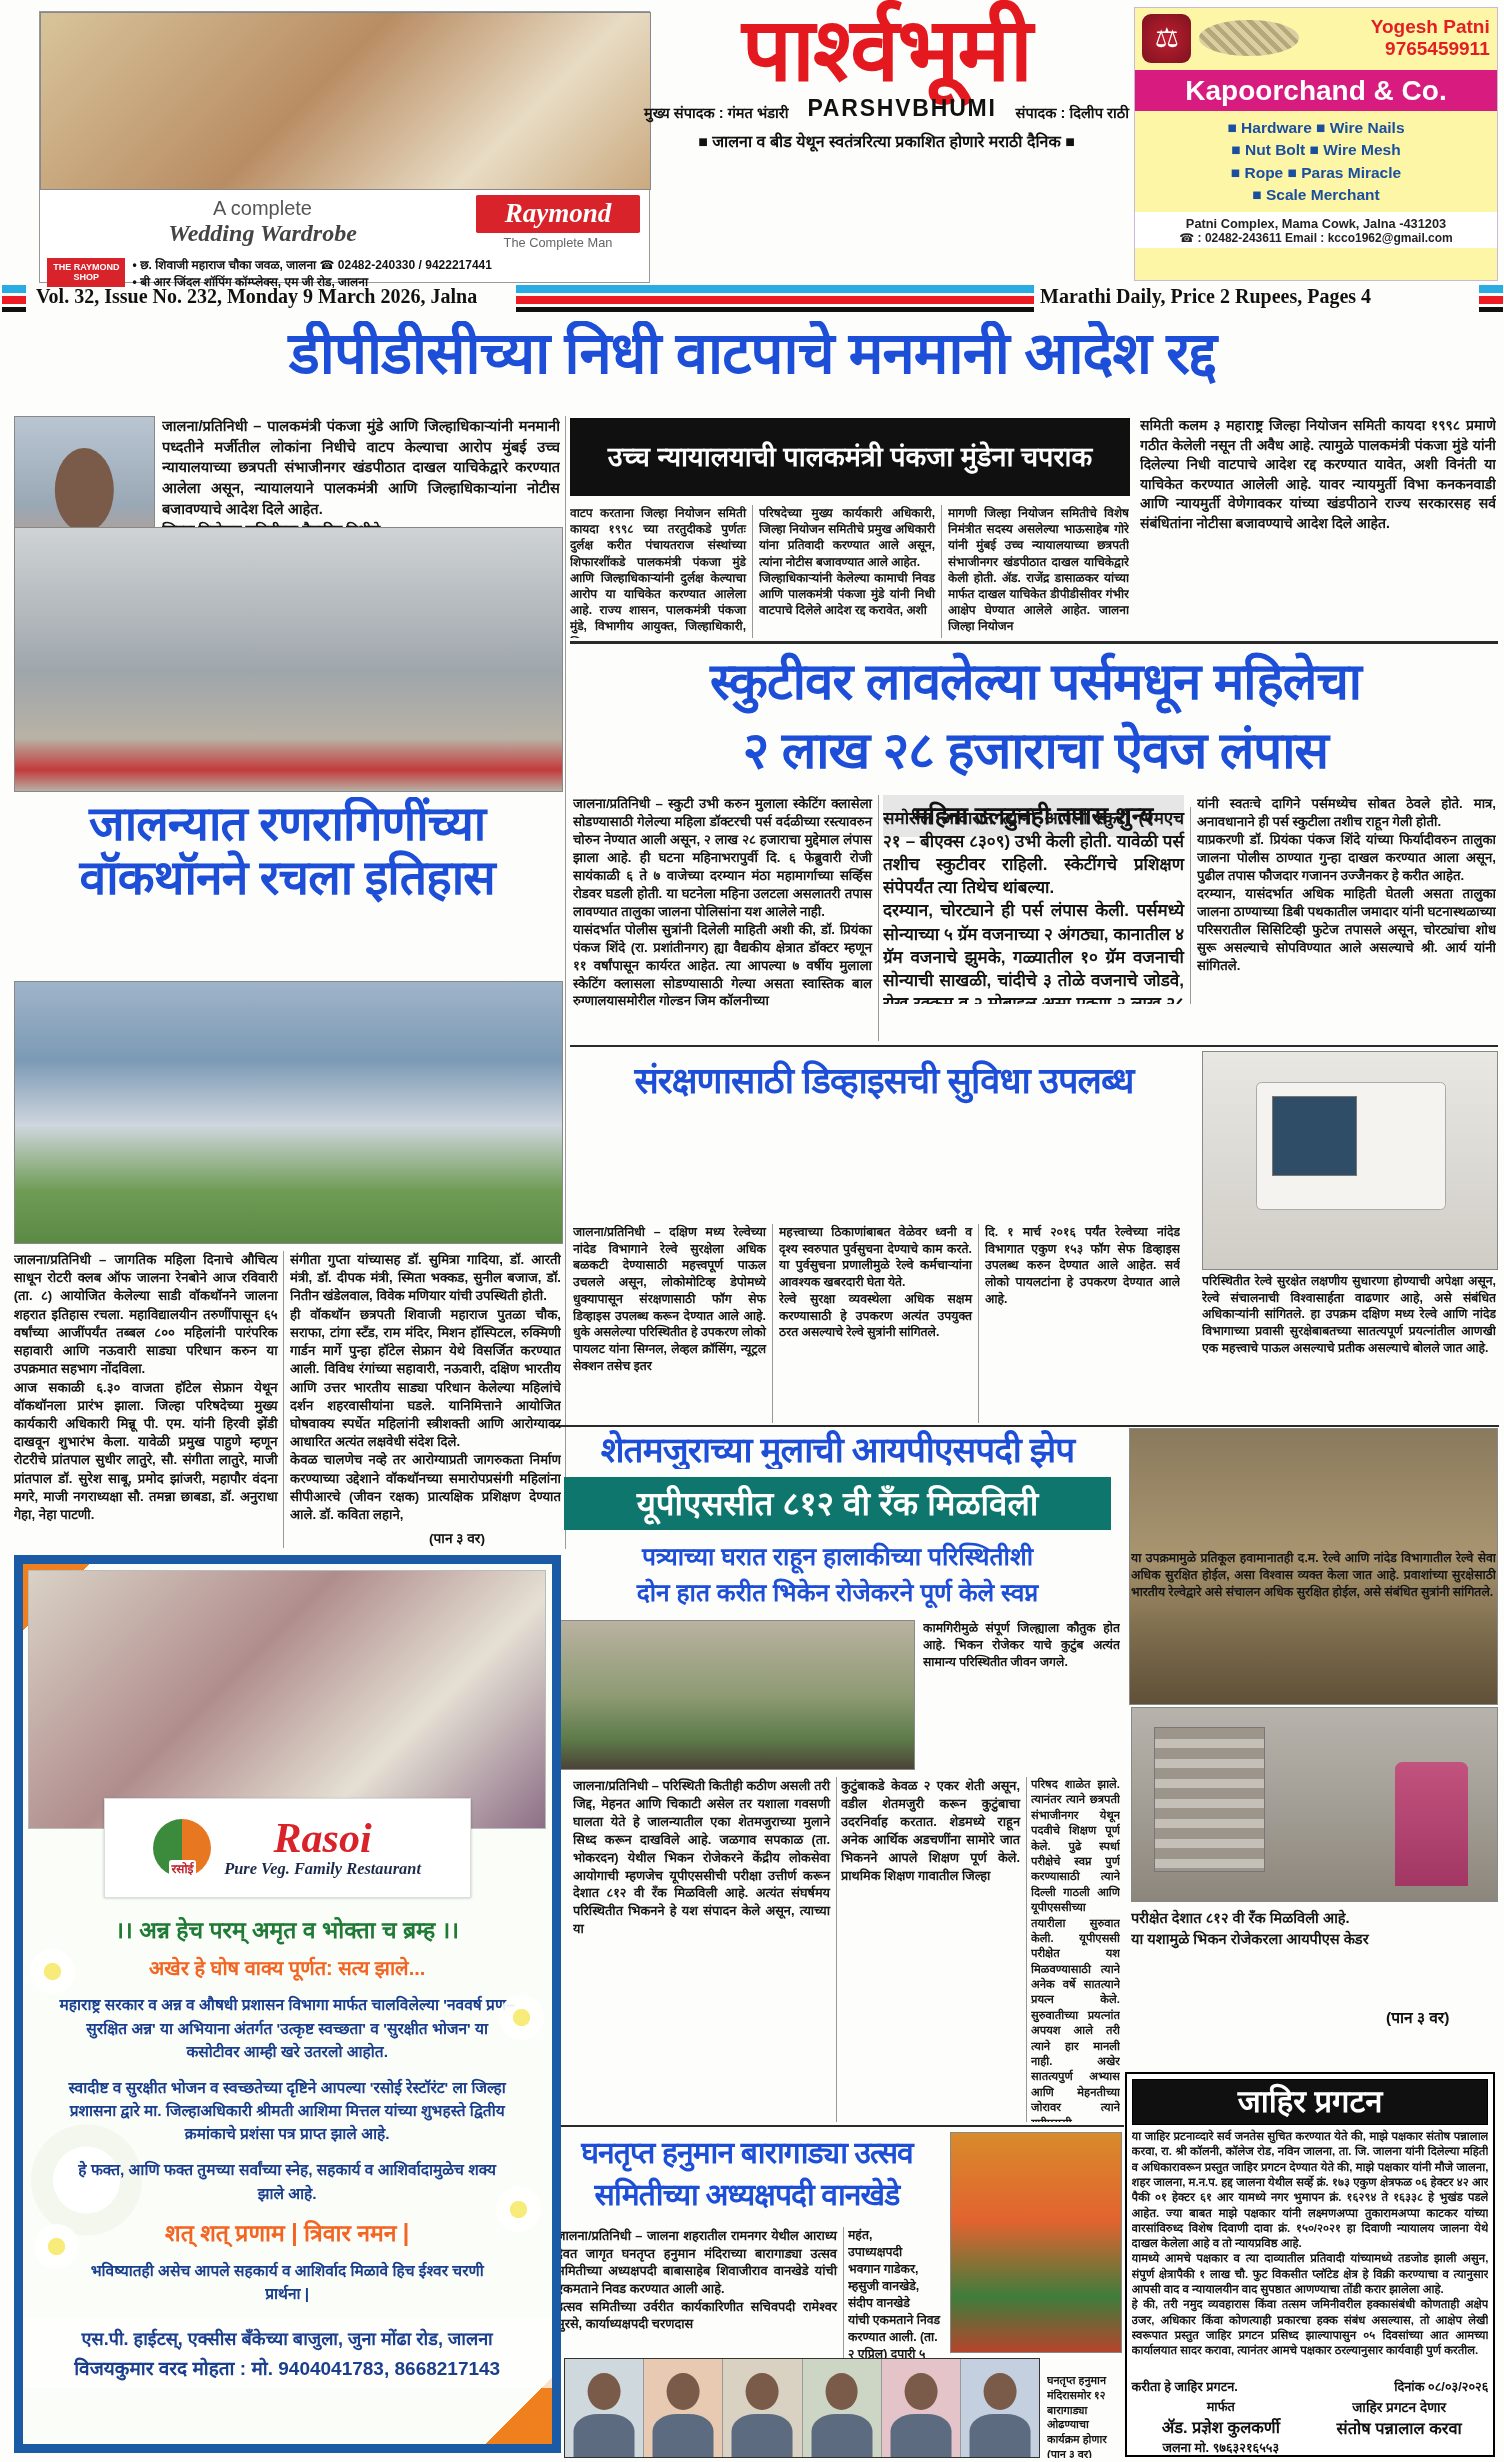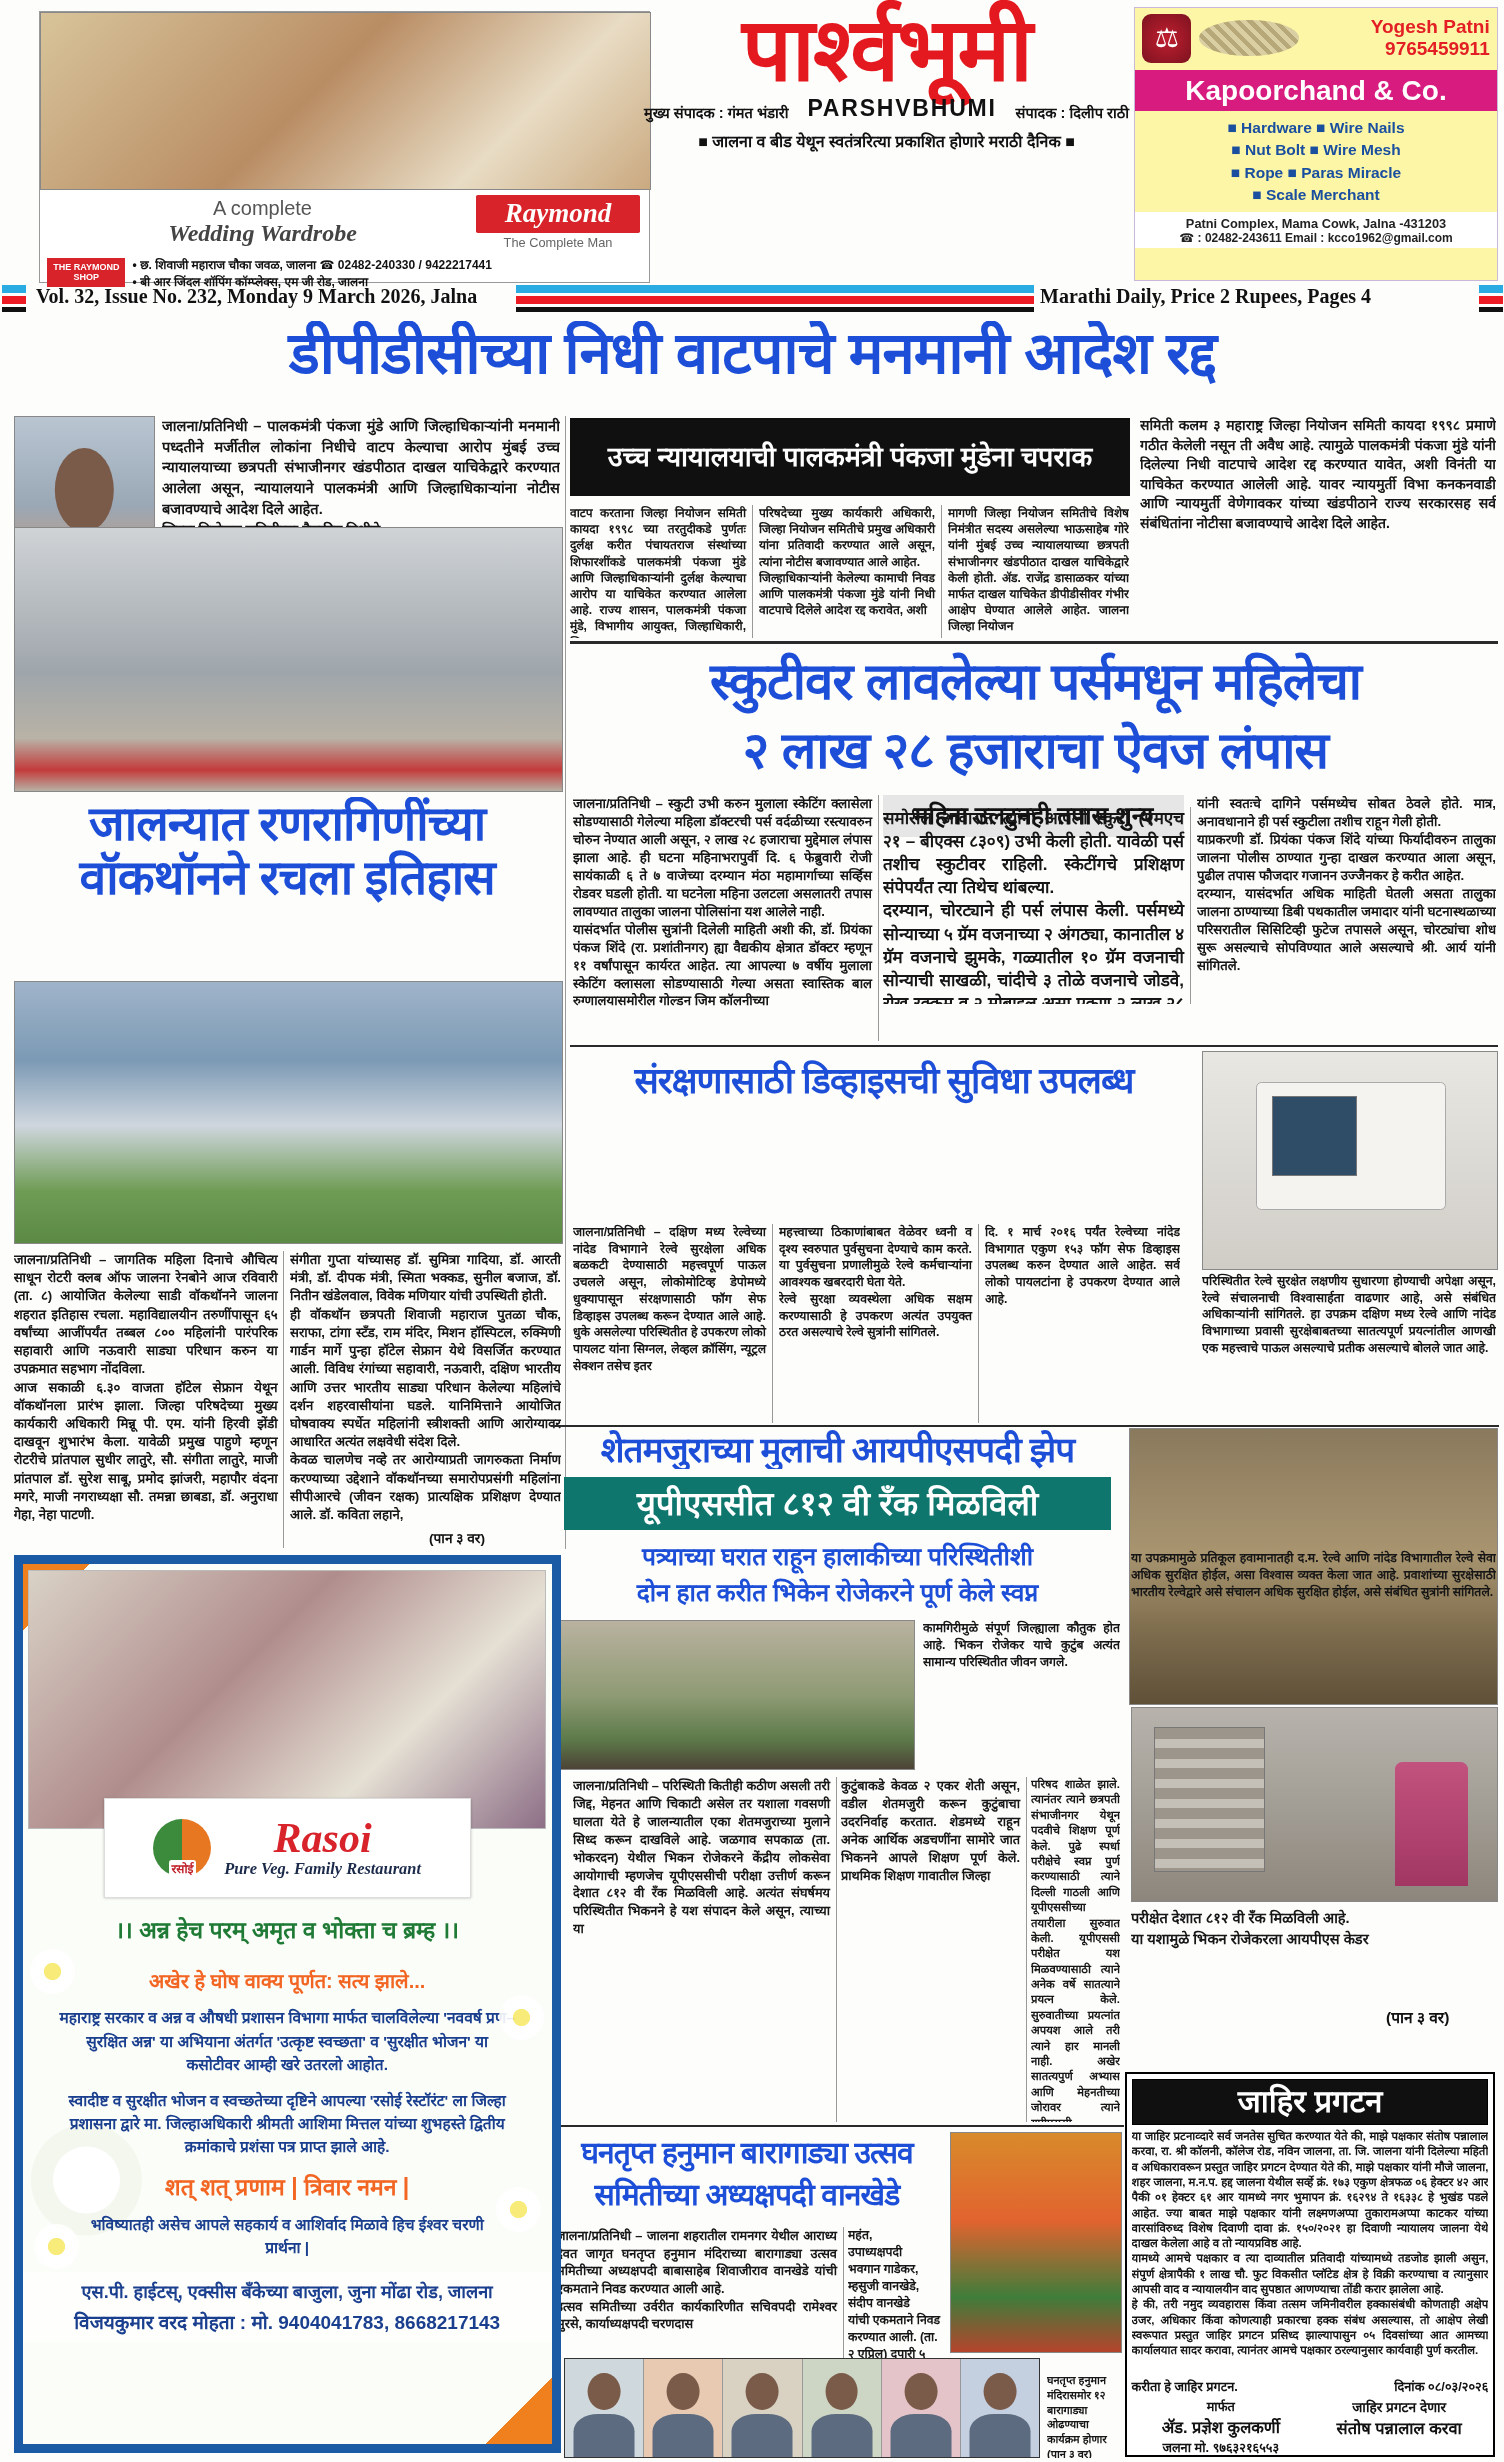--- a/index.html
+++ b/index.html
@@ -260,23 +260,24 @@
     <div class="rasoi-logo" style="margin:-36px auto 0 auto;width:365px;height:98px;position:relative;display:flex;align-items:center;justify-content:center;gap:12.8px;">
       <div style="width:58px;height:58px;border-radius:50%;background:conic-gradient(#e87722 0 50%,#3c8a3c 50% 100%);display:flex;align-items:flex-end;justify-content:center;color:#c0222b;font-weight:bold;font-size:12px;">
           <span style="background:#fff;padding:0 2.7px;border-radius:2.7px;">रसोई</span>
         </div>
       <div>
         <div style="color:#d8232a;font-family:'Liberation Serif',serif;font-style:italic;font-weight:bold;font-size:42px;line-height:1;">Rasoi</div>
         <div style="color:#1b2a4a;font-family:'Liberation Serif',serif;font-style:italic;font-weight:bold;font-size:16.4px;">Pure Veg. Family Restaurant</div>
       </div>
     </div>
     <div style="text-align:center;color:#1e7a34;font-weight:bold;font-size:23px;margin-top:14.6px;">।। अन्न हेच परम् अमृत व भोक्ता च ब्रम्ह ।।</div>
-    <div style="text-align:center;color:#f26522;font-weight:bold;font-size:20px;margin-top:22px;">अखेर हे घोष वाक्य पूर्णत: सत्य झाले...</div>
+    <div style="text-align:center;color:#f26522;font-weight:bold;font-size:20px;margin-top:9px;">अखेर हे घोष वाक्य पूर्णत: सत्य झाले...</div>
     <div style="text-align:center;color:#1b3f8f;font-weight:bold;font-size:15.5px;line-height:1.5;margin:12.8px 36px 0 36px;">महाराष्ट्र सरकार व अन्न व औषधी प्रशासन विभागा मार्फत चालविलेल्या 'नववर्ष प्रण–सुरक्षित अन्न' या अभियाना अंतर्गत 'उत्कृष्ट स्वच्छता' व 'सुरक्षीत भोजन' या कसोटीवर आम्ही खरे उतरलो आहोत.</div>
     <div style="text-align:center;color:#1b3f8f;font-weight:bold;font-size:15.5px;line-height:1.5;margin:12.8px 25.5px 0 25.5px;">स्वादीष्ट व सुरक्षीत भोजन व स्वच्छतेच्या दृष्टिने आपल्या 'रसोई रेस्टॉरंट' ला जिल्हा प्रशासना द्वारे मा. जिल्हाअधिकारी श्रीमती आशिमा मित्तल यांच्या शुभहस्ते द्वितीय क्रमांकाचे प्रशंसा पत्र प्राप्त झाले आहे.</div>
+    <div style="text-align:center;color:#1b3f8f;font-weight:bold;font-size:15.5px;line-height:1.5;margin:12.8px 55px 0 55px;">हे फक्त, आणि फक्त तुमच्या सर्वांच्या स्नेह, सहकार्य व आशिर्वादामुळेच शक्य झाले आहे.</div>
     <div style="text-align:center;color:#f26522;font-weight:bold;font-size:23px;margin-top:11px;">शत् शत् प्रणाम | त्रिवार नमन |</div>
     <div style="text-align:center;color:#1b3f8f;font-weight:bold;font-size:15.5px;line-height:1.5;margin:11px 55px 0 55px;">भविष्यातही असेच आपले सहकार्य व आशिर्वाद मिळावे हिच ईश्वर चरणी प्रार्थना |</div>
     <div style="background:rgba(255,255,255,.75);margin-top:12.8px;padding:7.3px 3.6px;text-align:center;">
       <div style="color:#1b3f8f;font-weight:bold;font-size:18px;">एस.पी. हाईटस्, एक्सीस बँकेच्या बाजुला, जुना मोंढा रोड, जालना</div>
       <div style="color:#1b3f8f;font-weight:bold;font-size:19px;margin-top:5.5px;">विजयकुमार वरद मोहता : मो. 9404041783, 8668217143</div>
     </div>
   </div>
 </div>
 
 

